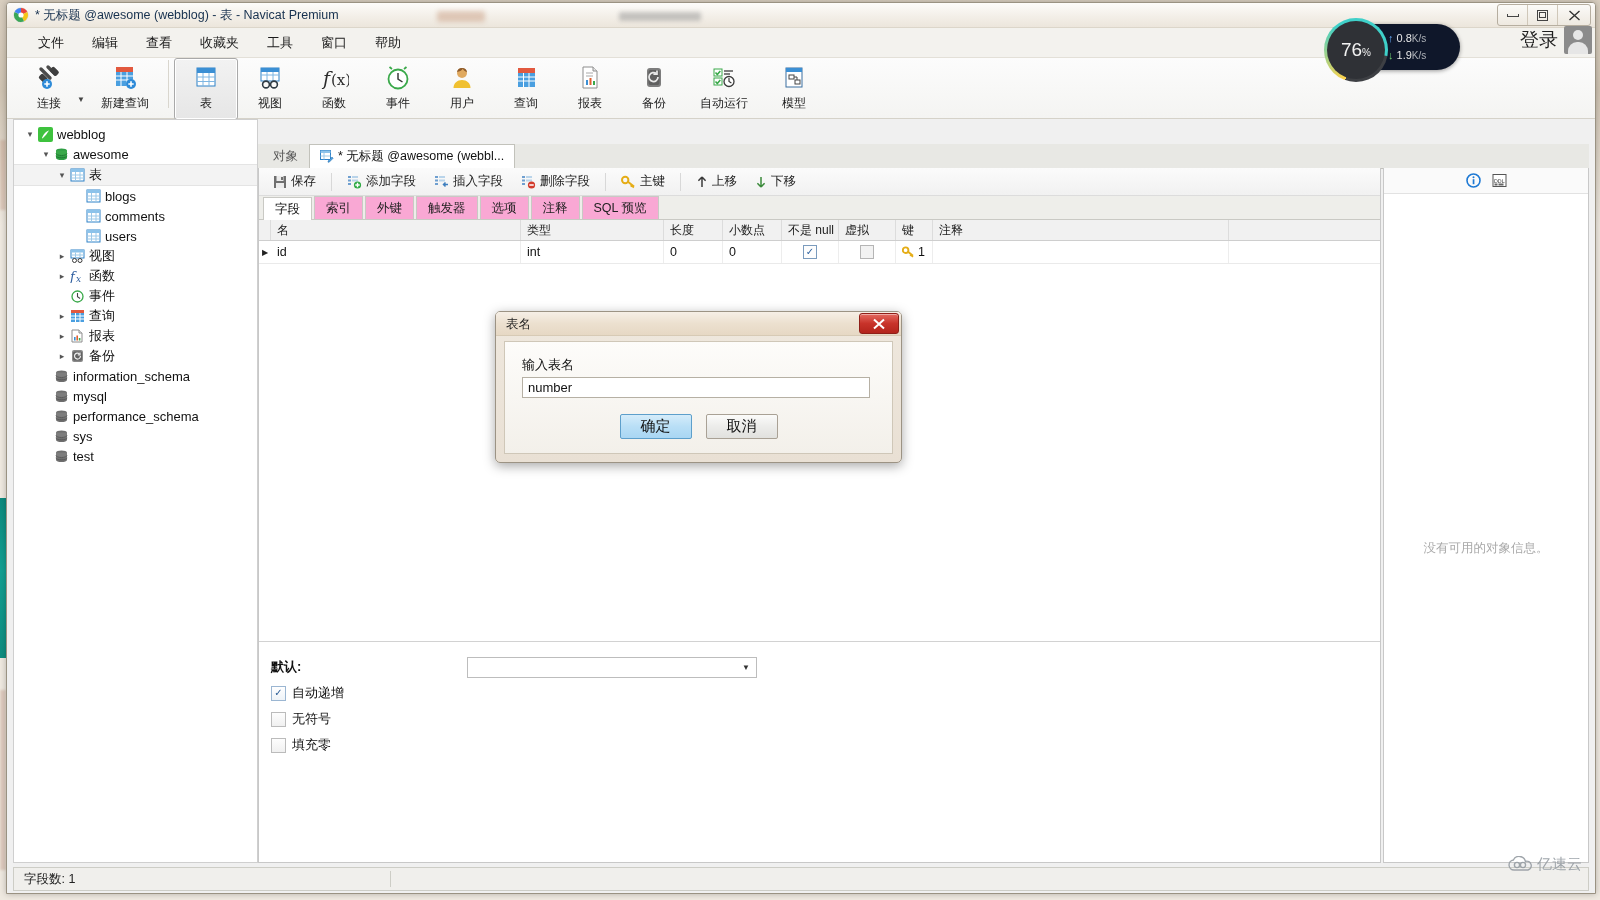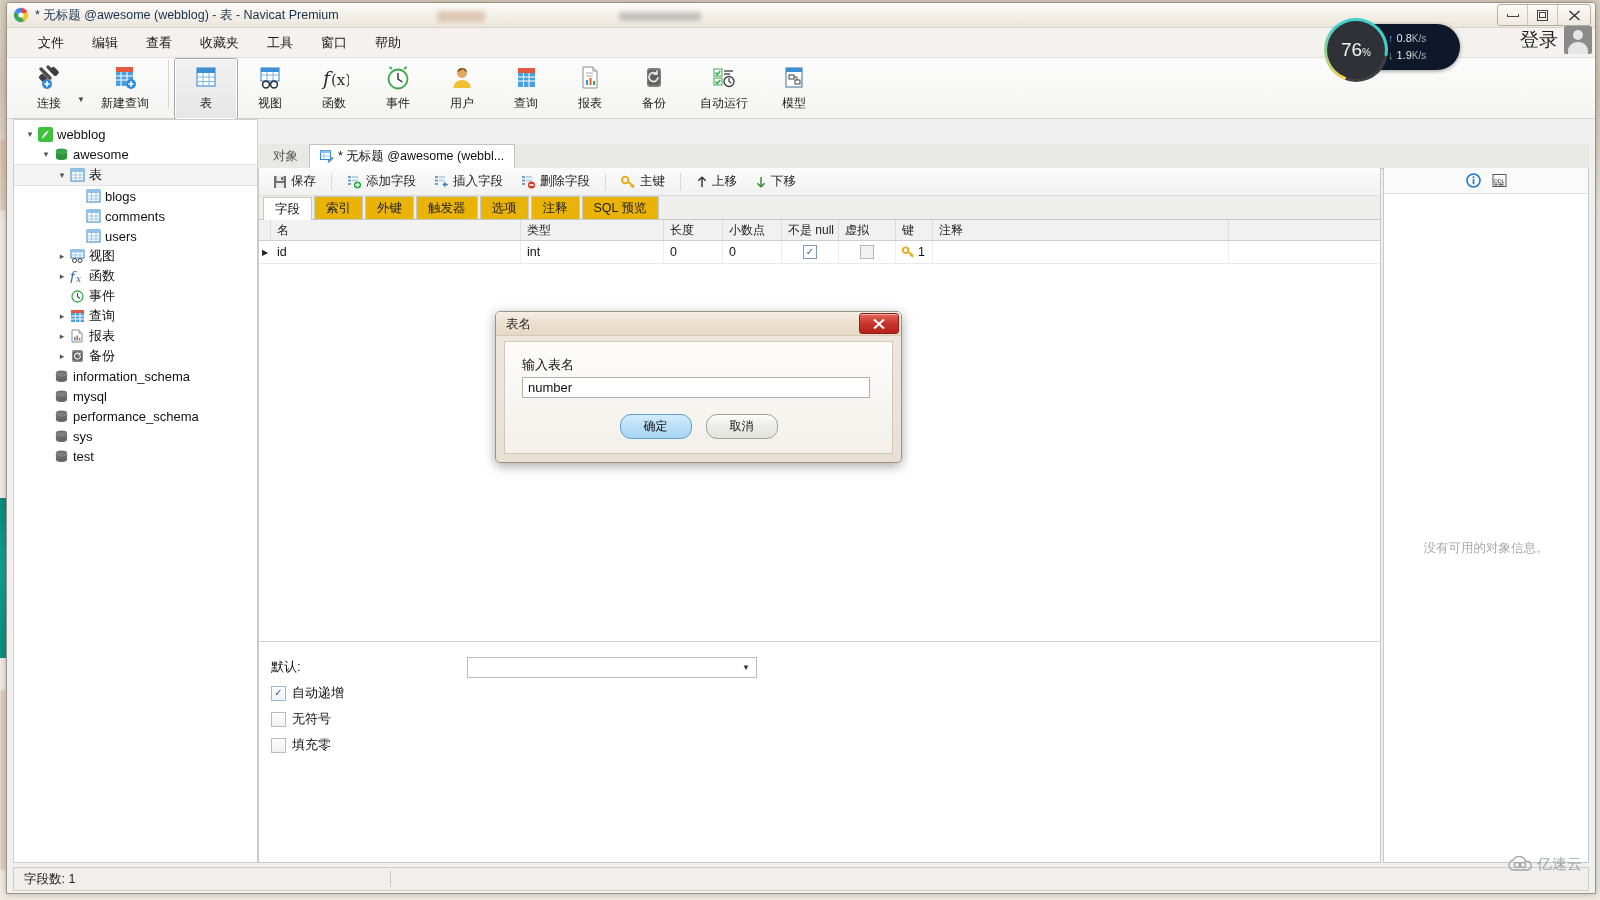--- a/index.html
+++ b/index.html
@@ -222,21 +222,21 @@
   }
   .dsep { width:1px; height:18px; background:#d8d8d8; margin:0 5px; }
 
   .dtabs {
     height: 23px; background:#eeeeea; border-bottom:1px solid #c9c9c4;
     display:flex; align-items:flex-end; padding-left: 4px;
   }
   .dtab {
     height: 22px; padding: 0 11px; font-size:12.5px; color:#222;
     display:flex; align-items:center;
-    border:1px solid #c9c9c4; border-bottom:none; background:#eab308;
+    border:1px solid #c9c9c4; border-bottom:none; background:#f9a8d4;
     margin-right: 2px; cursor:default;
   }
   .dtab.active { background:#fff; color:#111; position:relative; top:1px; }
 
   
   .grid { flex: none; }
   .grid-head {
     display:flex; height: 20px; background:#f1f1f1;
     border-bottom:1px solid #cecece; font-size:12px; color:#1c1c1c;
   }
@@ -265,21 +265,21 @@
 
   .grid-blank { flex: 1; background: #fff; }
   .grid-bottom-sep { height:1px; background:#d2d2d2; }
 
   
   .props {
     height: 208px; background:#fff; padding: 12px 0 0 12px;
     font-size: 13px; color:#111;
   }
   .prow { display:flex; align-items:center; height: 26px; }
-  .plabel { width: 196px; }
+  .plabel { width: 196px; font-weight: bold; }
   .pselect {
     width: 290px; height: 21px; border:1px solid #bdbdbd; background:#fff;
     display:flex; align-items:center; justify-content:flex-end;
     padding-right:6px; box-sizing:border-box;
   }
   .pcaret { font-size:8px; color:#333; }
   .pcheck { display:flex; align-items:center; gap:6px; height:26px; }
   .chk {
     width:13px; height:13px; border:1px solid #9bb6d2;
     background: linear-gradient(180deg,#ffffff,#eef3f8);
@@ -356,23 +356,23 @@
     position:absolute; left:17px; top:35px; width:348px; height:21px;
     background:#fff; border:1px solid #b6b0a4;
     display:flex; align-items:center; padding-left:5px;
     font-size:13px; color:#111; box-sizing:border-box;
   }
   .modal-btns {
     position:absolute; left:0; right:0; top:72px;
     display:flex; justify-content:center; gap:14px;
   }
   .mbtn {
-    width:70px; height:23px; font-size:12px;
+    width:70px; height:23px; font-size:15px;
     display:flex; align-items:center; justify-content:center;
-    border:1px solid #a9a195; border-radius:11px; color:#111; cursor:default;
+    border:1px solid #a9a195; border-radius:2px; color:#111; cursor:default;
   }
   .mbtn.primary {
     background: linear-gradient(180deg,#d5ecfa 0%, #b9dff6 50%, #a9d6f3 100%);
     border-color:#5d9fcb;
   }
   .mbtn.normal {
     background: linear-gradient(180deg,#fbfbfa 0%, #ececea 50%, #e1e1de 100%);
   }
 
   svg { display:block; }

